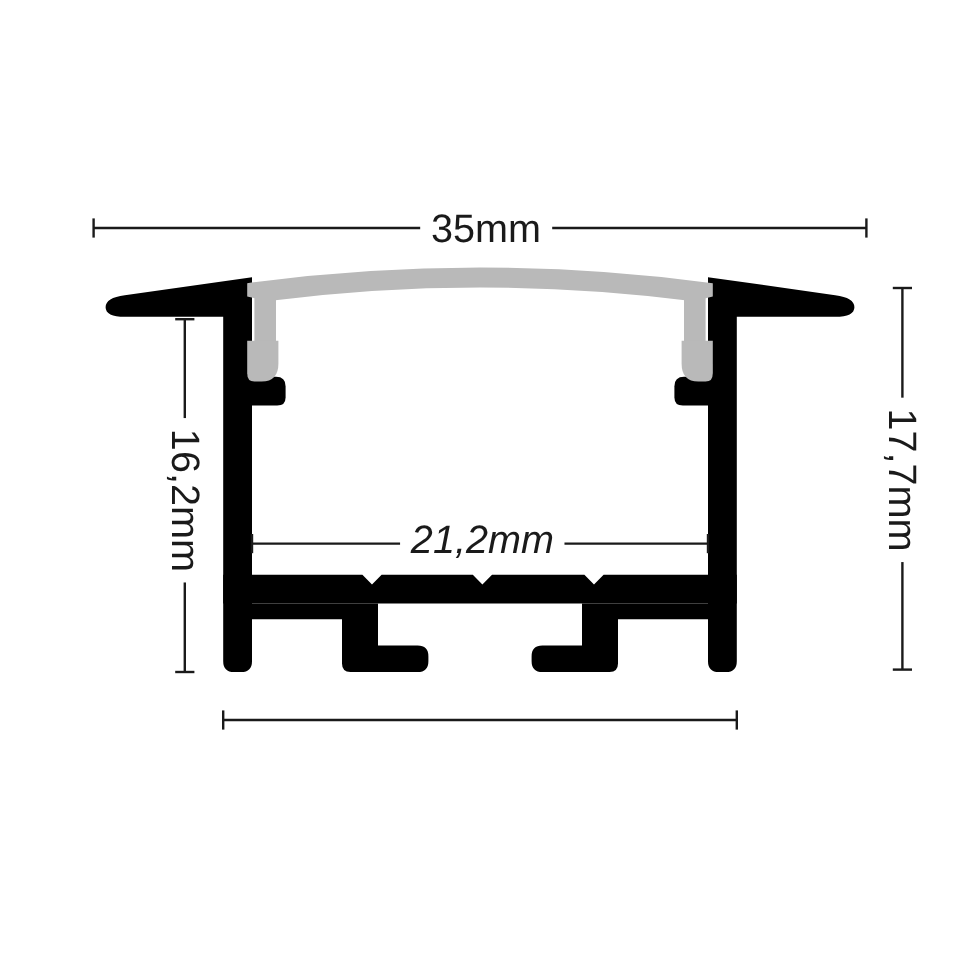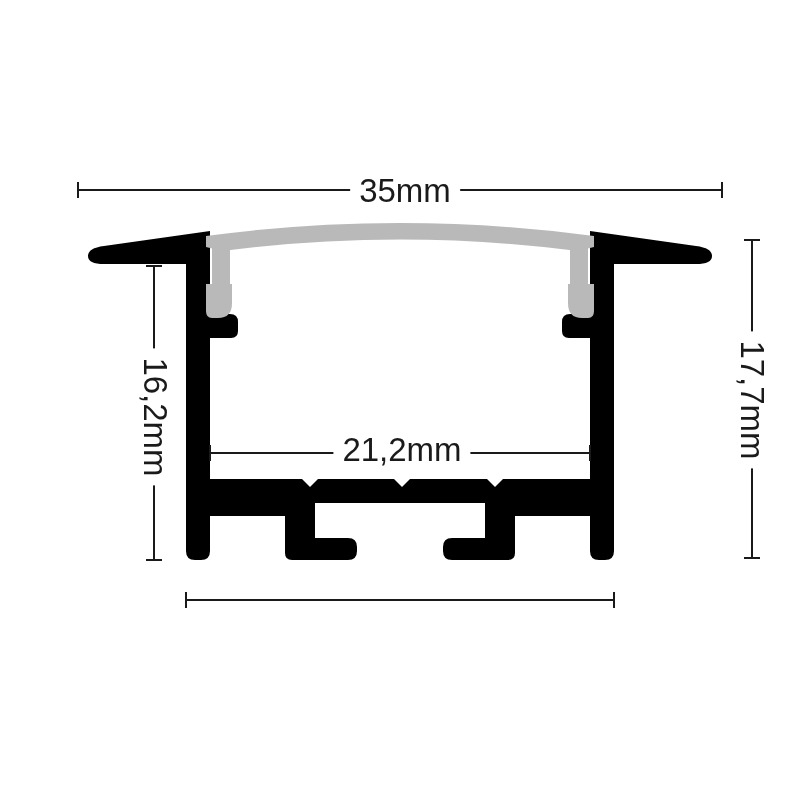--- a/index.html
+++ b/index.html
@@ -91,20 +91,20 @@
       <line x1="146" y1="560" x2="162" y2="560"></line>
 
       <line x1="752" y1="240" x2="752" y2="558"></line>
       <line x1="744" y1="240" x2="760" y2="240"></line>
       <line x1="744" y1="558" x2="760" y2="558"></line>
     </g>
   </svg>
 
   <div class="dim-label" style="left:405px; top:190px;">35mm</div>
 
-  <div class="dim-label" style="left:402px; top:449px;">21,2mm</div>
+  <div class="dim-label" style="left:402px; top:449px;font-style:italic;">21,2mm</div>
 
 
   <div class="dim-label vertical" style="left:155px; top:417px;">16,2mm</div>
 
   <div class="dim-label vertical" style="left:752px; top:400px;">17,7mm</div>
 
 </div>
 
 </body></html>

